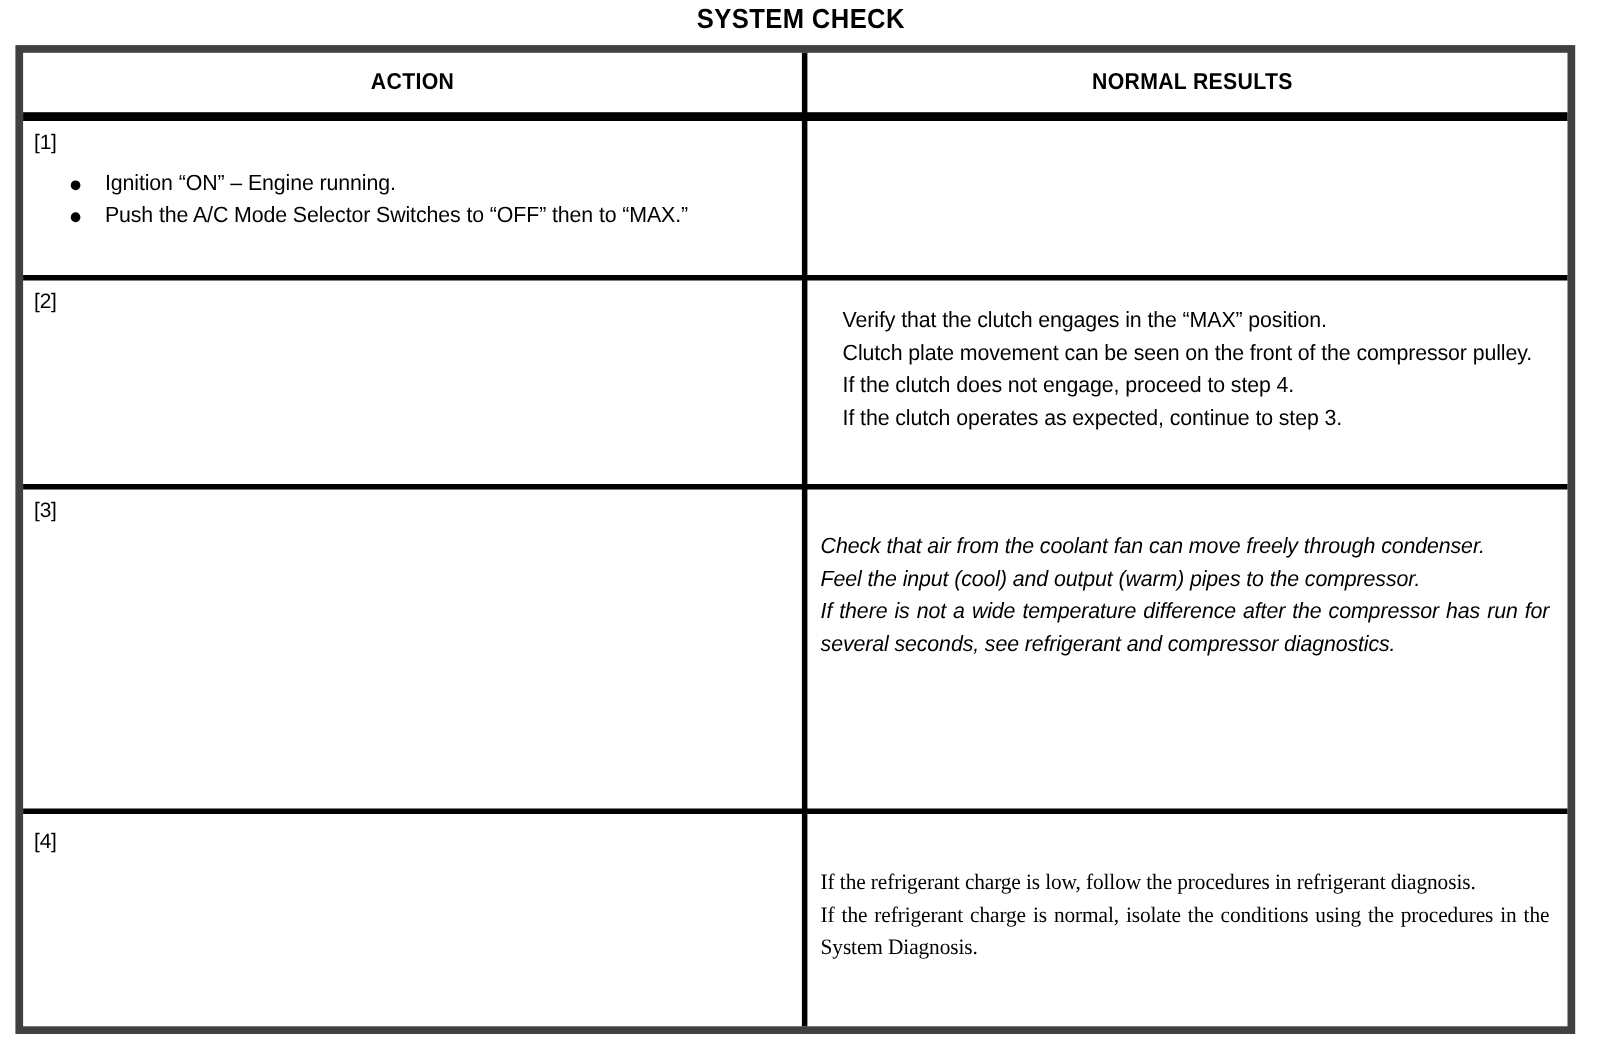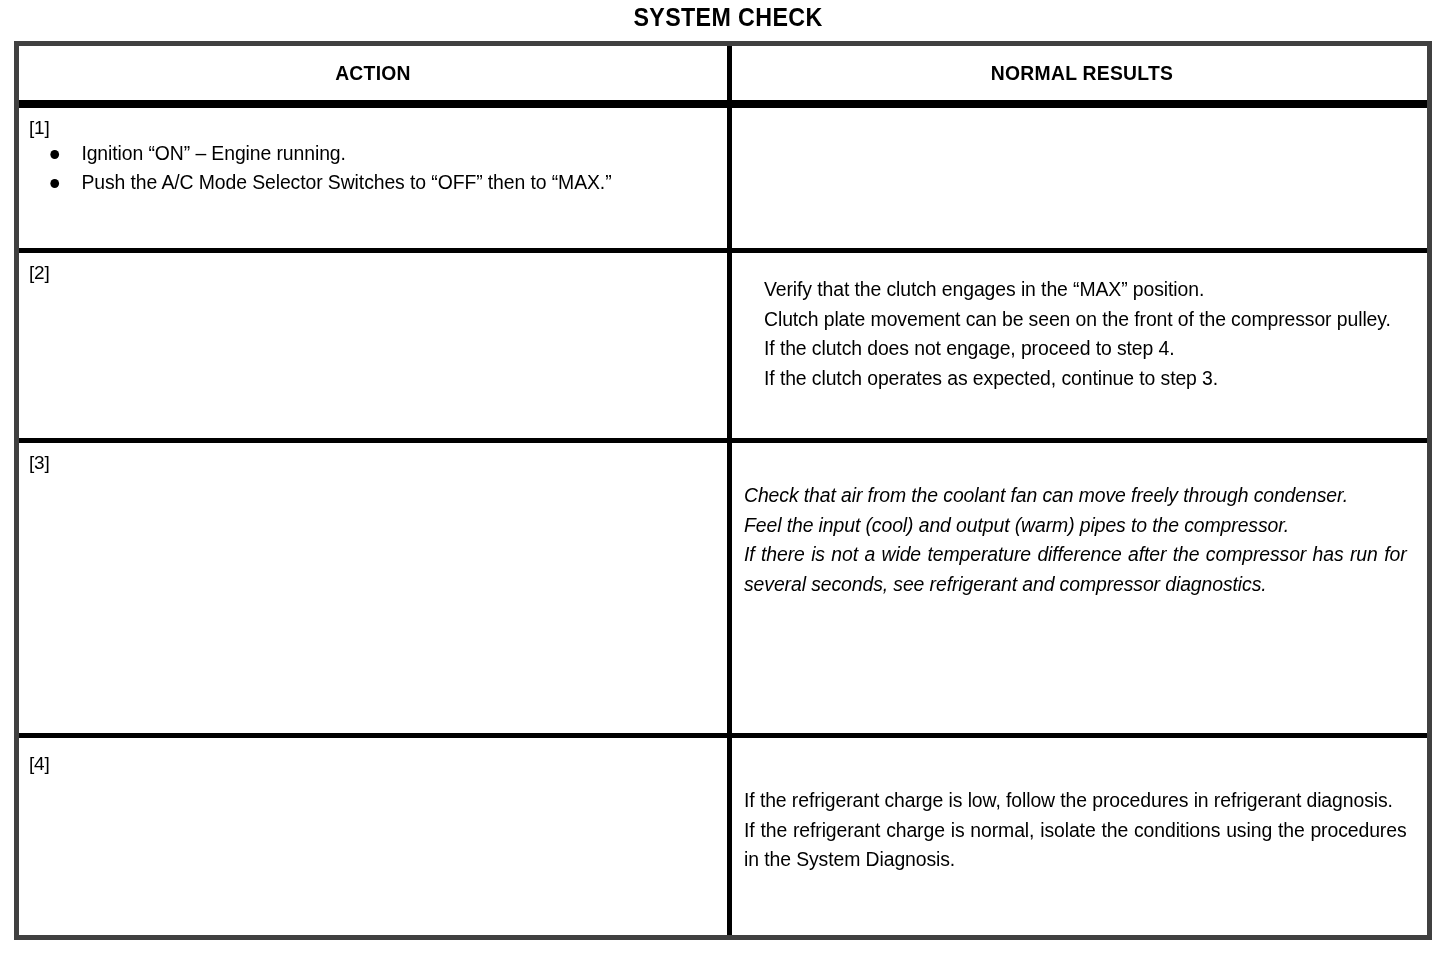--- a/index.html
+++ b/index.html
@@ -38,21 +38,21 @@
     transform: scaleX(0.93);
   }
 
   
   .table-frame {
     position: absolute;
     left: 14px;
     top: 41px;
     width: 1418px;
     height: 899px;
-    border: 5px solid #404040;
+    border: 7px solid #404040;
     box-sizing: border-box;
     background: #fff;
   }
 
   .table-inner {
     position: relative;
     width: 100%;
     height: 100%;
   }
 
@@ -116,21 +116,21 @@
 
   .step-tag {
     font-size: 19px;
     line-height: 23px;
     font-weight: normal;
     letter-spacing: -0.2px;
   }
 
   .bullet-list {
     list-style: none;
-    margin: 0;
+    margin: 12px;
     padding: 0;
   }
   .bullet-item {
     position: relative;
     padding-left: 54px;
     font-size: 20px;
     line-height: 29px;
     text-align: justify;
     text-justify: inter-word;
     letter-spacing: -0.1px;
@@ -217,21 +217,21 @@
           <div class="result-line">Feel the input (cool) and output (warm) pipes to the compressor.</div>
           <div class="result-line">If there is not a wide temperature difference after the compressor has run for several seconds, see refrigerant and compressor diagnostics.</div>
         </div>
       </div>
       <div class="hrule thin" style="top:687px;"></div>
 
       <div class="row" style="top:692px; height:197px;">
         <div class="cell action" style="padding-top:14px;">
           <div class="step-tag">[4]</div>
         </div>
-        <div class="cell results" style="padding-top:48px;">
+        <div class="cell results" style="padding-top:48px;font-family:Liberation Serif, serif;">
           <div class="result-line">If the refrigerant charge is low, follow the procedures in refrigerant diagnosis.</div>
           <div class="result-line">If the refrigerant charge is normal, isolate the conditions using the procedures in the System Diagnosis.</div>
         </div>
       </div>
 
     </div>
   </div>
 
 </div>
 

